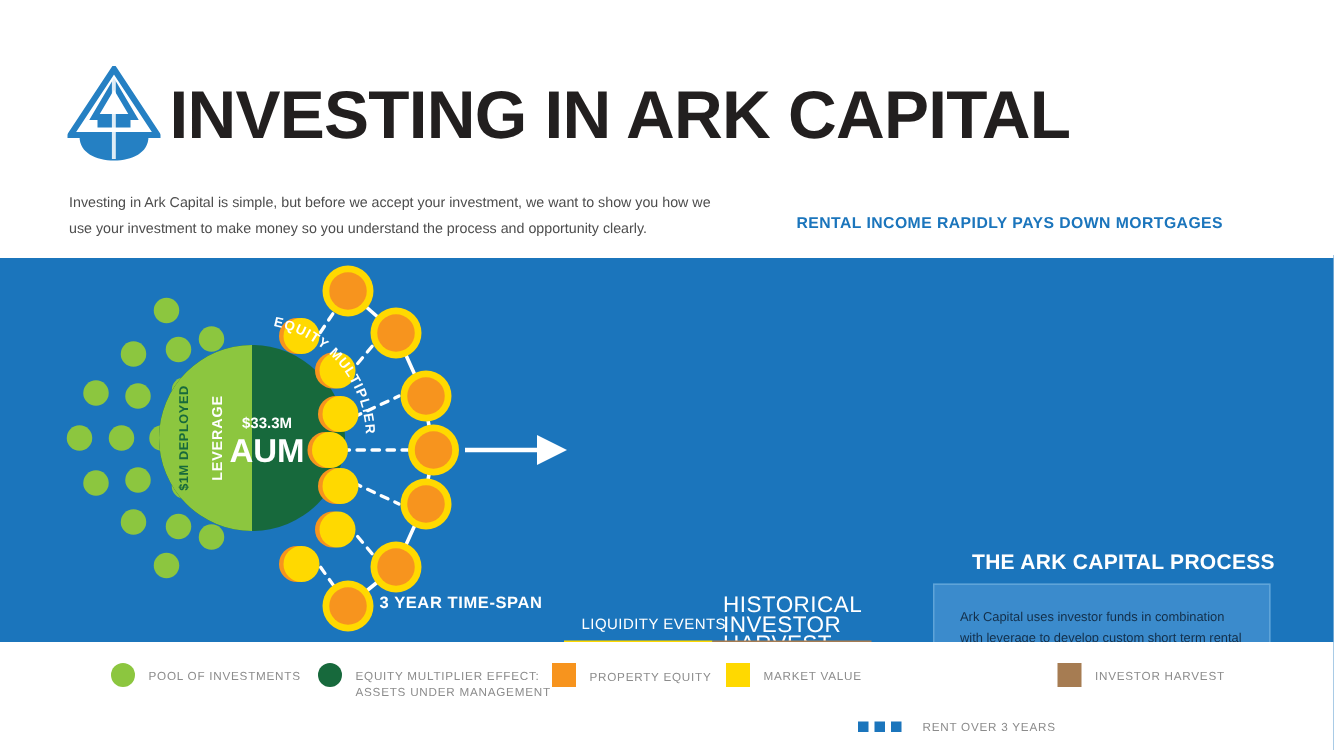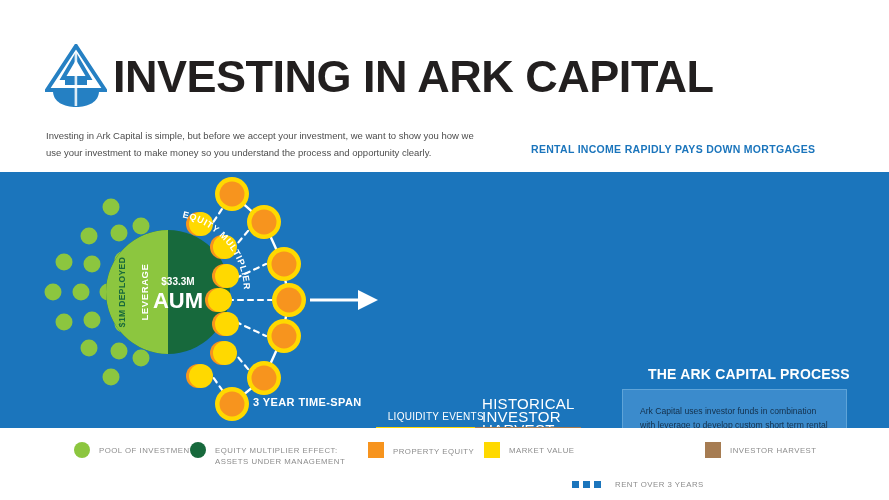--- a/index.html
+++ b/index.html
@@ -259,21 +259,21 @@
   </div>
 </div>
 
 <div id="timespan">3 YEAR TIME-SPAN</div>
 
 <div id="legend">
   <div class="legend-item" style="left:74px;">
     <span class="swatch circle" style="background:#8cc63f"></span>
     <span class="lbl">POOL OF INVESTMENTS</span>
   </div>
-  <div class="legend-item" style="left:190px;justify-content:flex-end;">
+  <div class="legend-item" style="left:212px;justify-content:flex-end;">
     <span class="swatch circle" style="background:#17693c"></span>
     <span class="lbl">EQUITY MULTIPLIER EFFECT:
 ASSETS UNDER MANAGEMENT</span>
   </div>
   <div class="legend-item" style="left:368px;align-items:center;">
     <span class="swatch square" style="background:#f7941e"></span>
     <span class="lbl">PROPERTY EQUITY</span>
   </div>
   <div class="legend-item" style="left:473px;padding-left:11px;">
     <span class="swatch square" style="background:#ffd900"></span>

